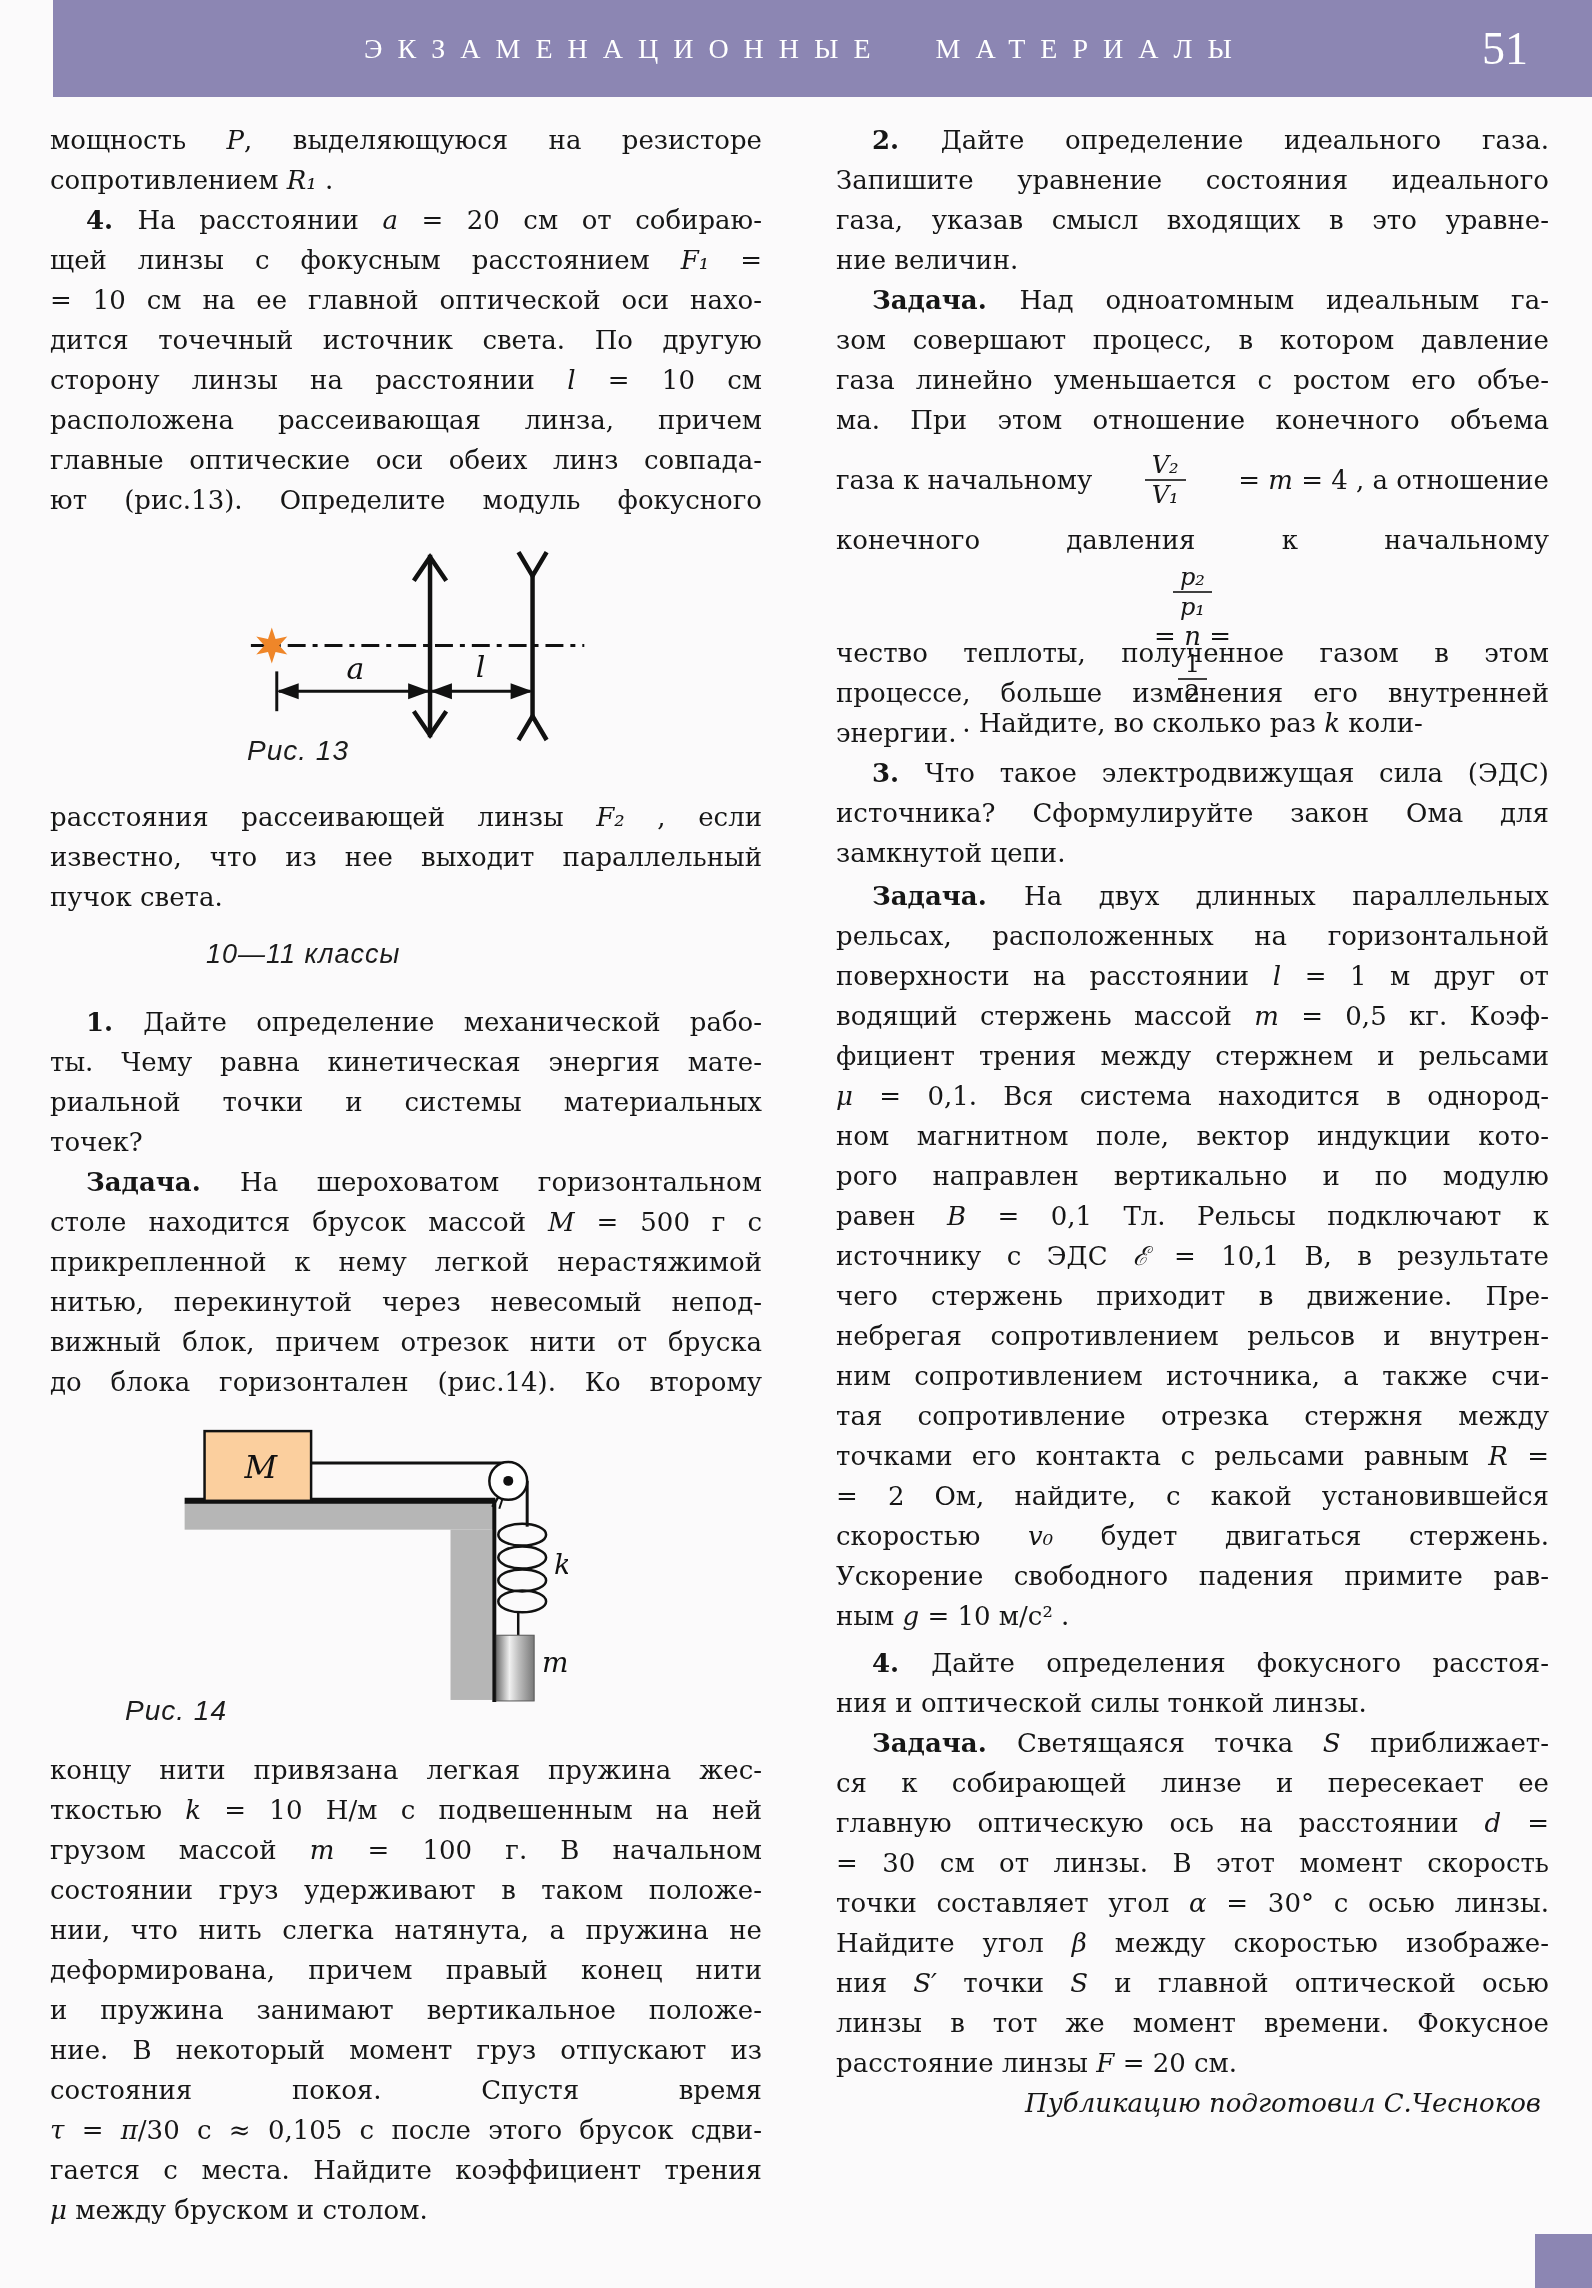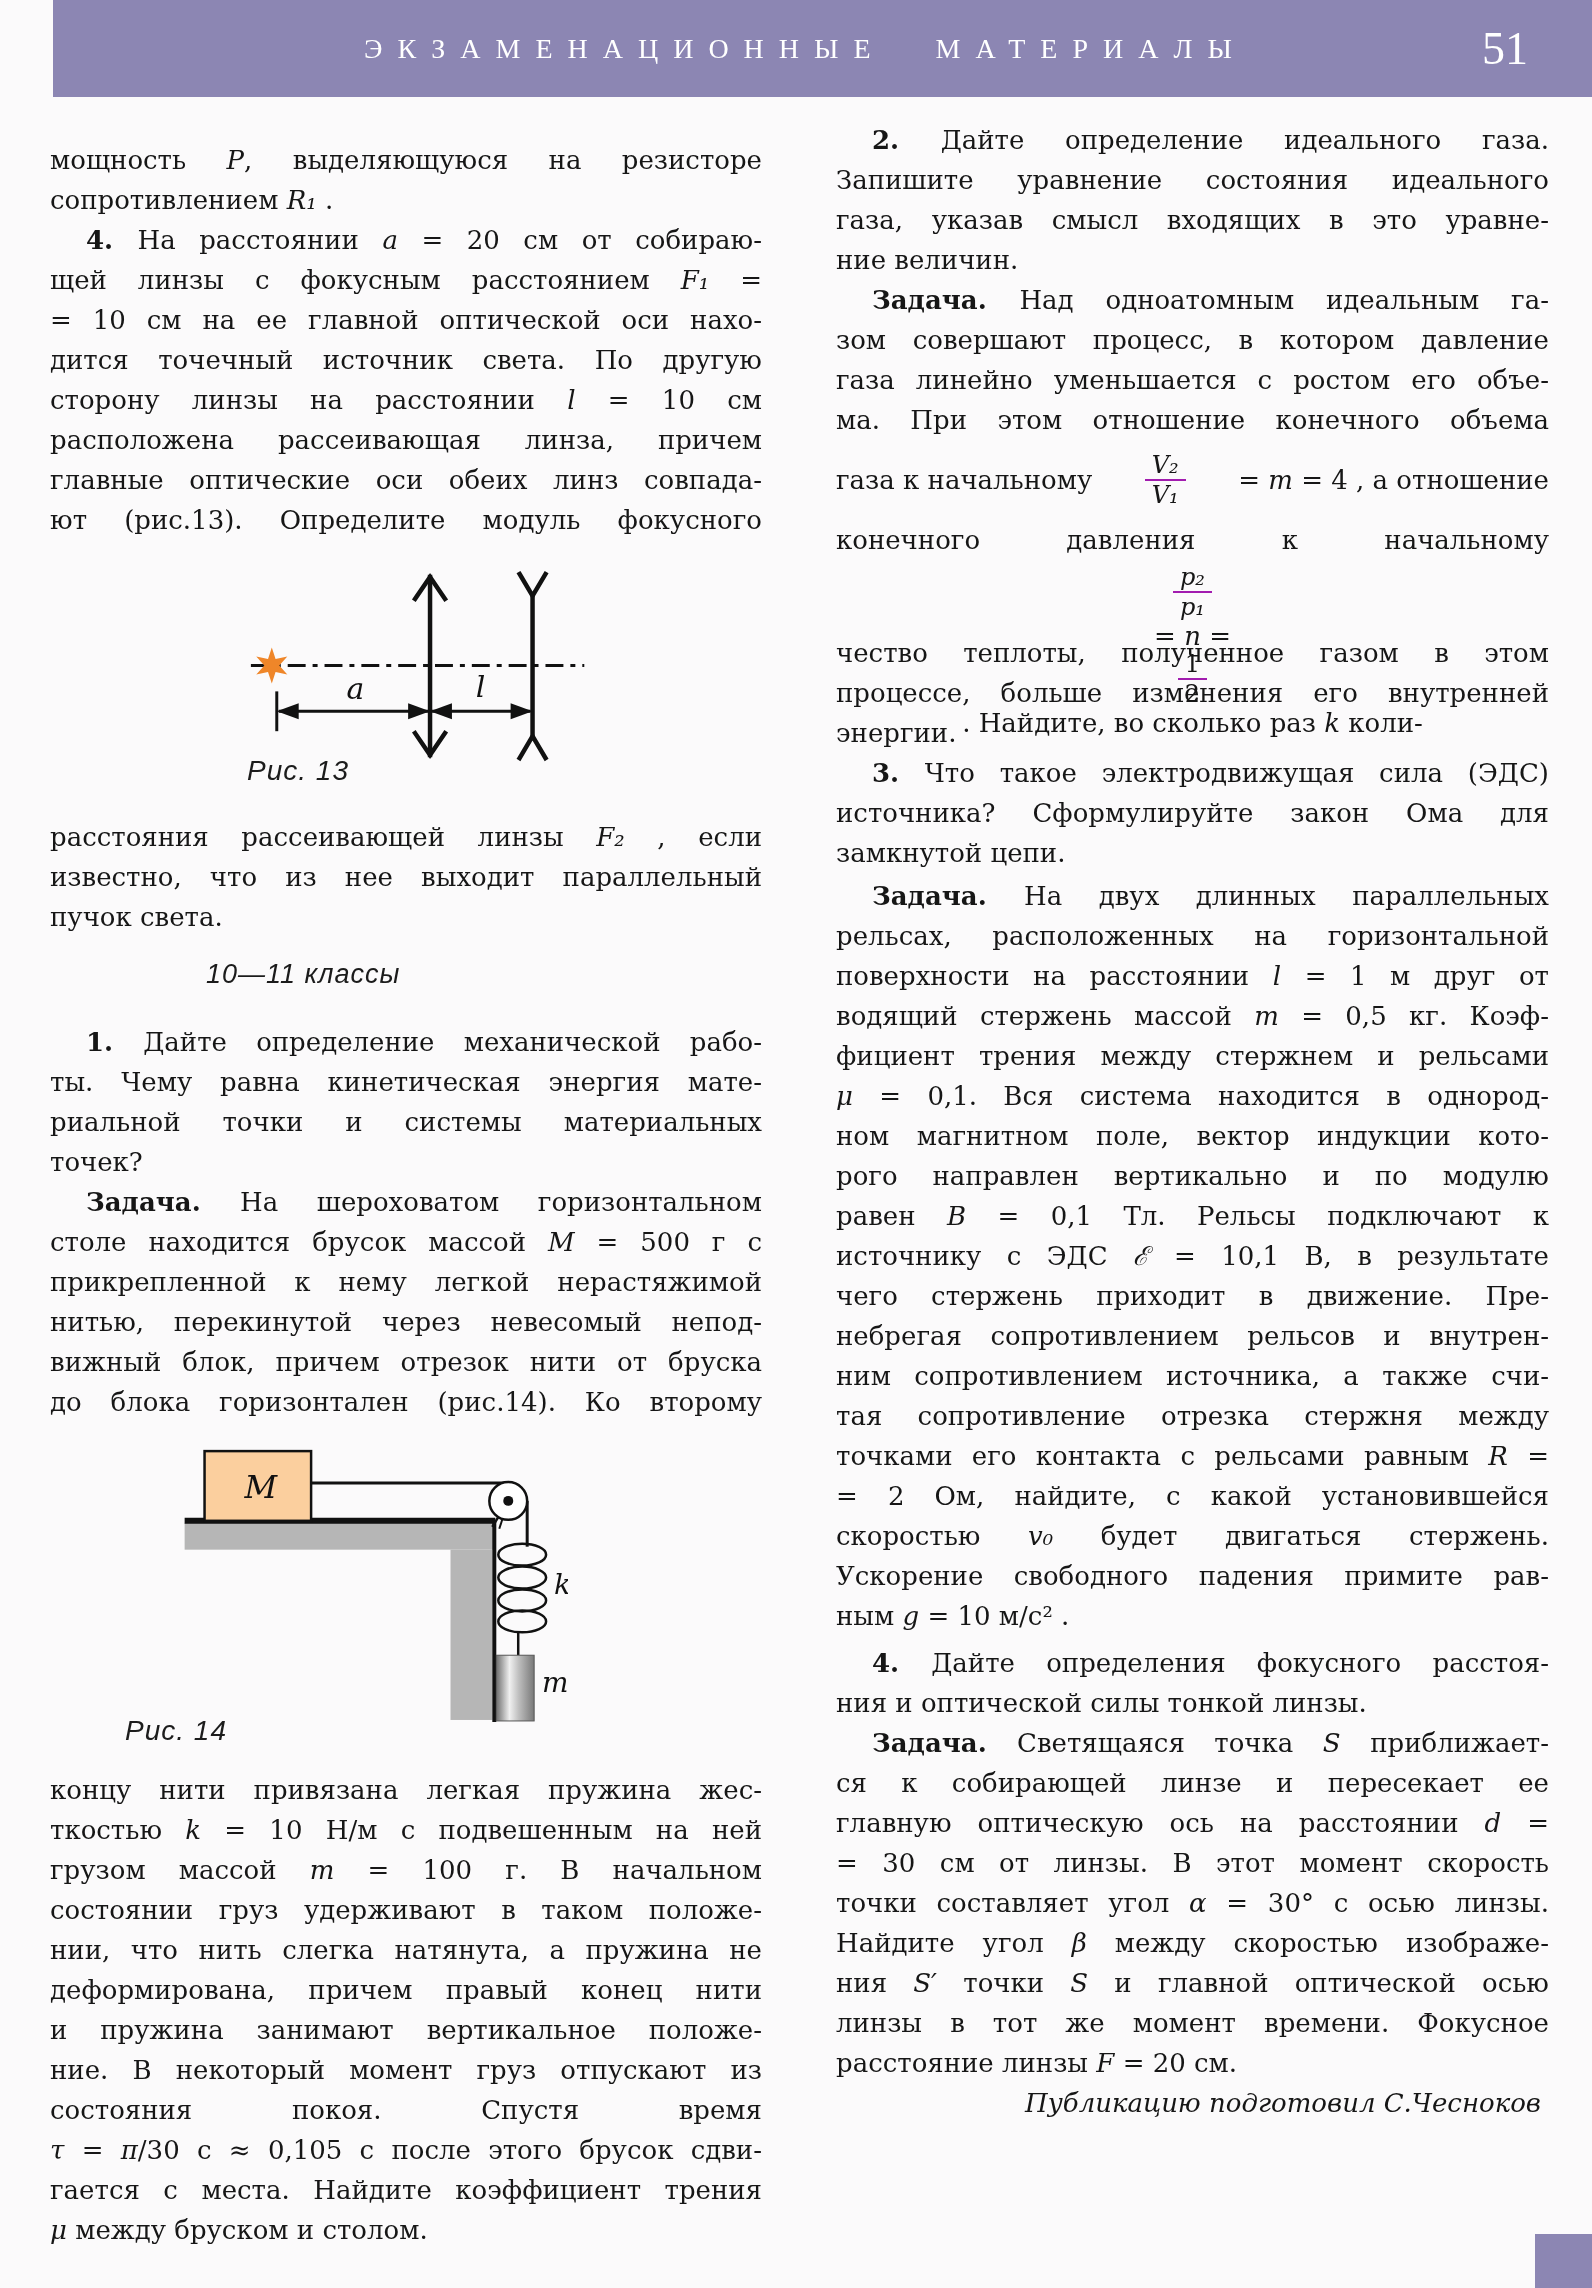--- a/index.html
+++ b/index.html
@@ -17,21 +17,21 @@
     flex:1;text-align:center;color:#ffffff;
     font-family:"Liberation Serif",serif;
     font-size:28px;letter-spacing:15px;word-spacing:28px;
     padding-left:76px;white-space:nowrap;
   }
   .page-num{
     color:#ffffff;font-family:"Liberation Serif",serif;
     font-size:46px;margin-right:64px;line-height:97px;
   }
   .col{position:absolute;top:120px;width:712px;}
-  .col-left{left:50px;margin-top:20px;}
+  .col-left{left:50px;}
   .col-right{left:836px;width:713px;}
   .line{
     font-size:26px;line-height:40px;
     text-align:justify;text-align-last:justify;
   }
   .line.nl{text-align-last:left;}
   .line.ind{text-indent:36px;}
   .line b{font-weight:bold;}
   .line i, .frac i, .ftext i{font-style:italic;}
   .heading{
@@ -50,21 +50,21 @@
   .cap13{left:197px;top:215px;}
   .cap14{left:75px;top:293px;}
   .frow{
     display:flex;align-items:center;justify-content:space-between;
     font-size:26px;
   }
   .frow.r3{height:80px;}
   .frow.r5{height:73px;padding-top:4px;box-sizing:border-box;flex-direction:column;}
   .frac{display:inline-block;font-size:24px;line-height:1.1;}
   .frac .num{padding:0 7px 1px;display:block;}
-  .frac .den{border-top:2px solid #a21caf;padding:1px 7px 0;display:block;}
+  .frac .den{border-top:2px solid #404040;padding:1px 7px 0;display:block;}
   .r8{margin-top:3px;}
   .r9{margin-top:7px;}
   .credit{
     font-style:italic;font-size:26px;line-height:40px;
     text-align:right;padding-right:8px;
   }
   .corner{
     position:absolute;right:0;bottom:0;width:57px;height:55px;
     background:#8c86b3;
   }

